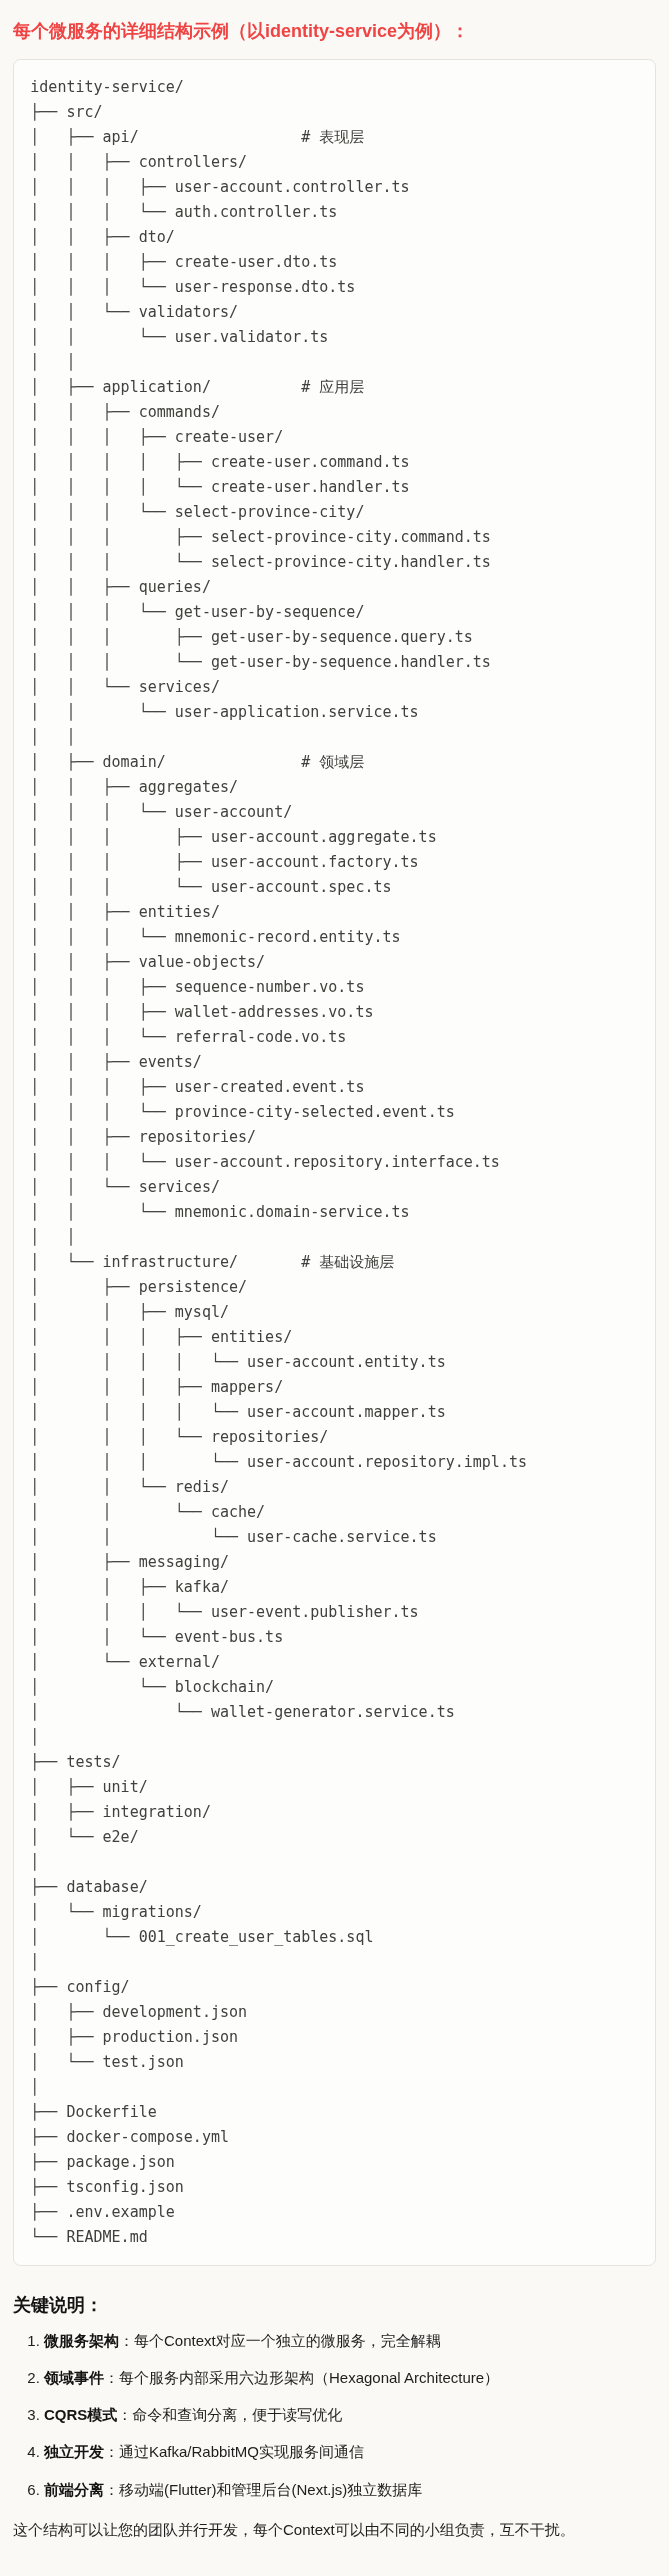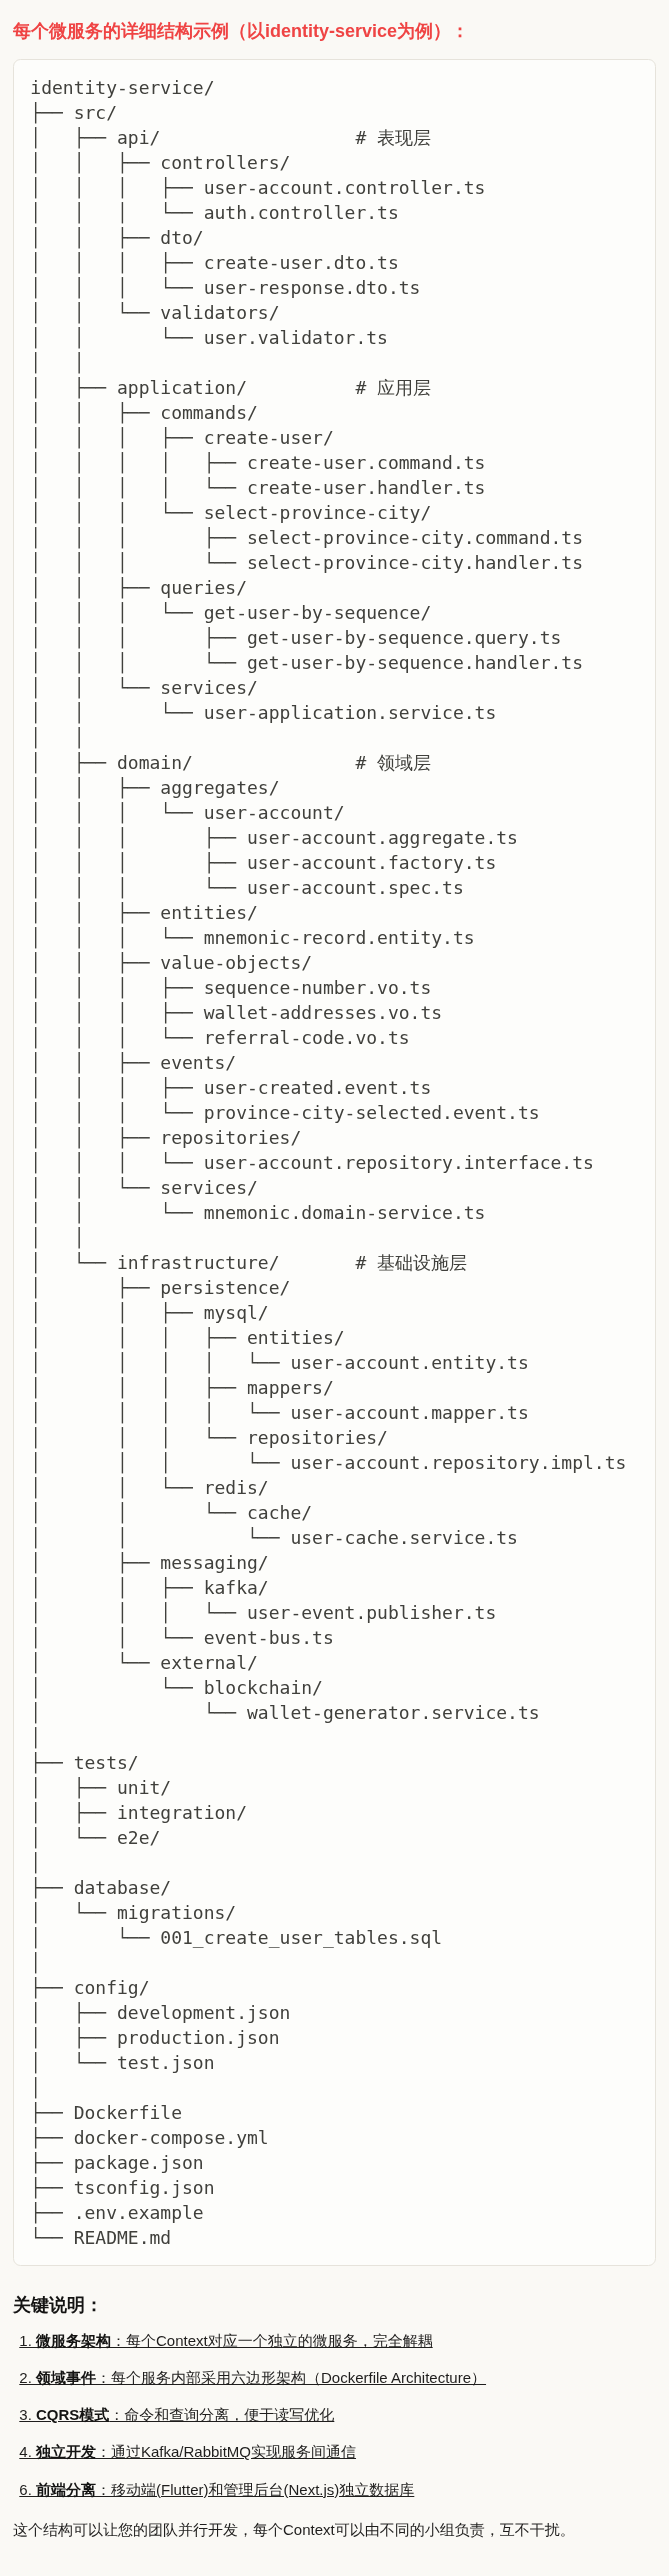--- a/index.html
+++ b/index.html
@@ -22,40 +22,39 @@
 
   .code-block {
     background: #FDFDFB;
     border: 0.6px solid #E6E3DB;
     border-radius: 7.5px;
     padding: 15px 16.3px;
   }
   pre.tree {
     margin: 0;
     font-family: "DejaVu Sans Mono", "Liberation Mono", monospace;
-    font-size: 18px;
+    font-size: 15px;
     line-height: 25px;
     color: #40403C;
     white-space: pre;
     font-variant-ligatures: none;
   }
 
   .notes-heading {
     font-size: 18px;
     font-weight: 700;
     color: #141413;
     margin: 27.5px 0 11.3px 0;
     line-height: 25px;
     font-family: Liberation Serif, serif;
   }
   .notes-list {
     list-style: none;
-    margin: 0;
+    margin: 8px;
     padding: 0 0 0 6.3px;
-    text-decoration: underline;
   }
   .notes-list li {
     font-size: 15px;
     line-height: 21px;
     margin-bottom: 16.3px;
     color: #1F1E1D;
   }
   .notes-list li .num { color: #1F1E1D; }
   .notes-list li strong { font-weight: 700; color: #141413; }
 
@@ -160,21 +159,21 @@
 ├── package.json
 ├── tsconfig.json
 ├── .env.example
 └── README.md</pre>
   </div>
 
   <h3 class="notes-heading">关键说明：</h3>
 
   <ol class="notes-list">
       <li><span class="num">1. </span><strong>微服务架构</strong><span>：每个Context对应一个独立的微服务，完全解耦</span></li>
-      <li><span class="num">2. </span><strong>领域事件</strong><span>：每个服务内部采用六边形架构（Dockerfile Architecture）</span></li>
+      <li><span class="num">2. </span><strong>领域事件</strong><span>：每个服务内部采用六边形架构（Hexagonal Architecture）</span></li>
       <li><span class="num">3. </span><strong>CQRS模式</strong><span>：命令和查询分离，便于读写优化</span></li>
       <li><span class="num">4. </span><strong>独立开发</strong><span>：通过Kafka/RabbitMQ实现服务间通信</span></li>
       <li><span class="num">6. </span><strong>前端分离</strong><span>：移动端(Flutter)和管理后台(Next.js)独立数据库</span></li>
     </ol>
 
   <p class="closing">这个结构可以让您的团队并行开发，每个Context可以由不同的小组负责，互不干扰。</p>
 
 </div>
 
 

